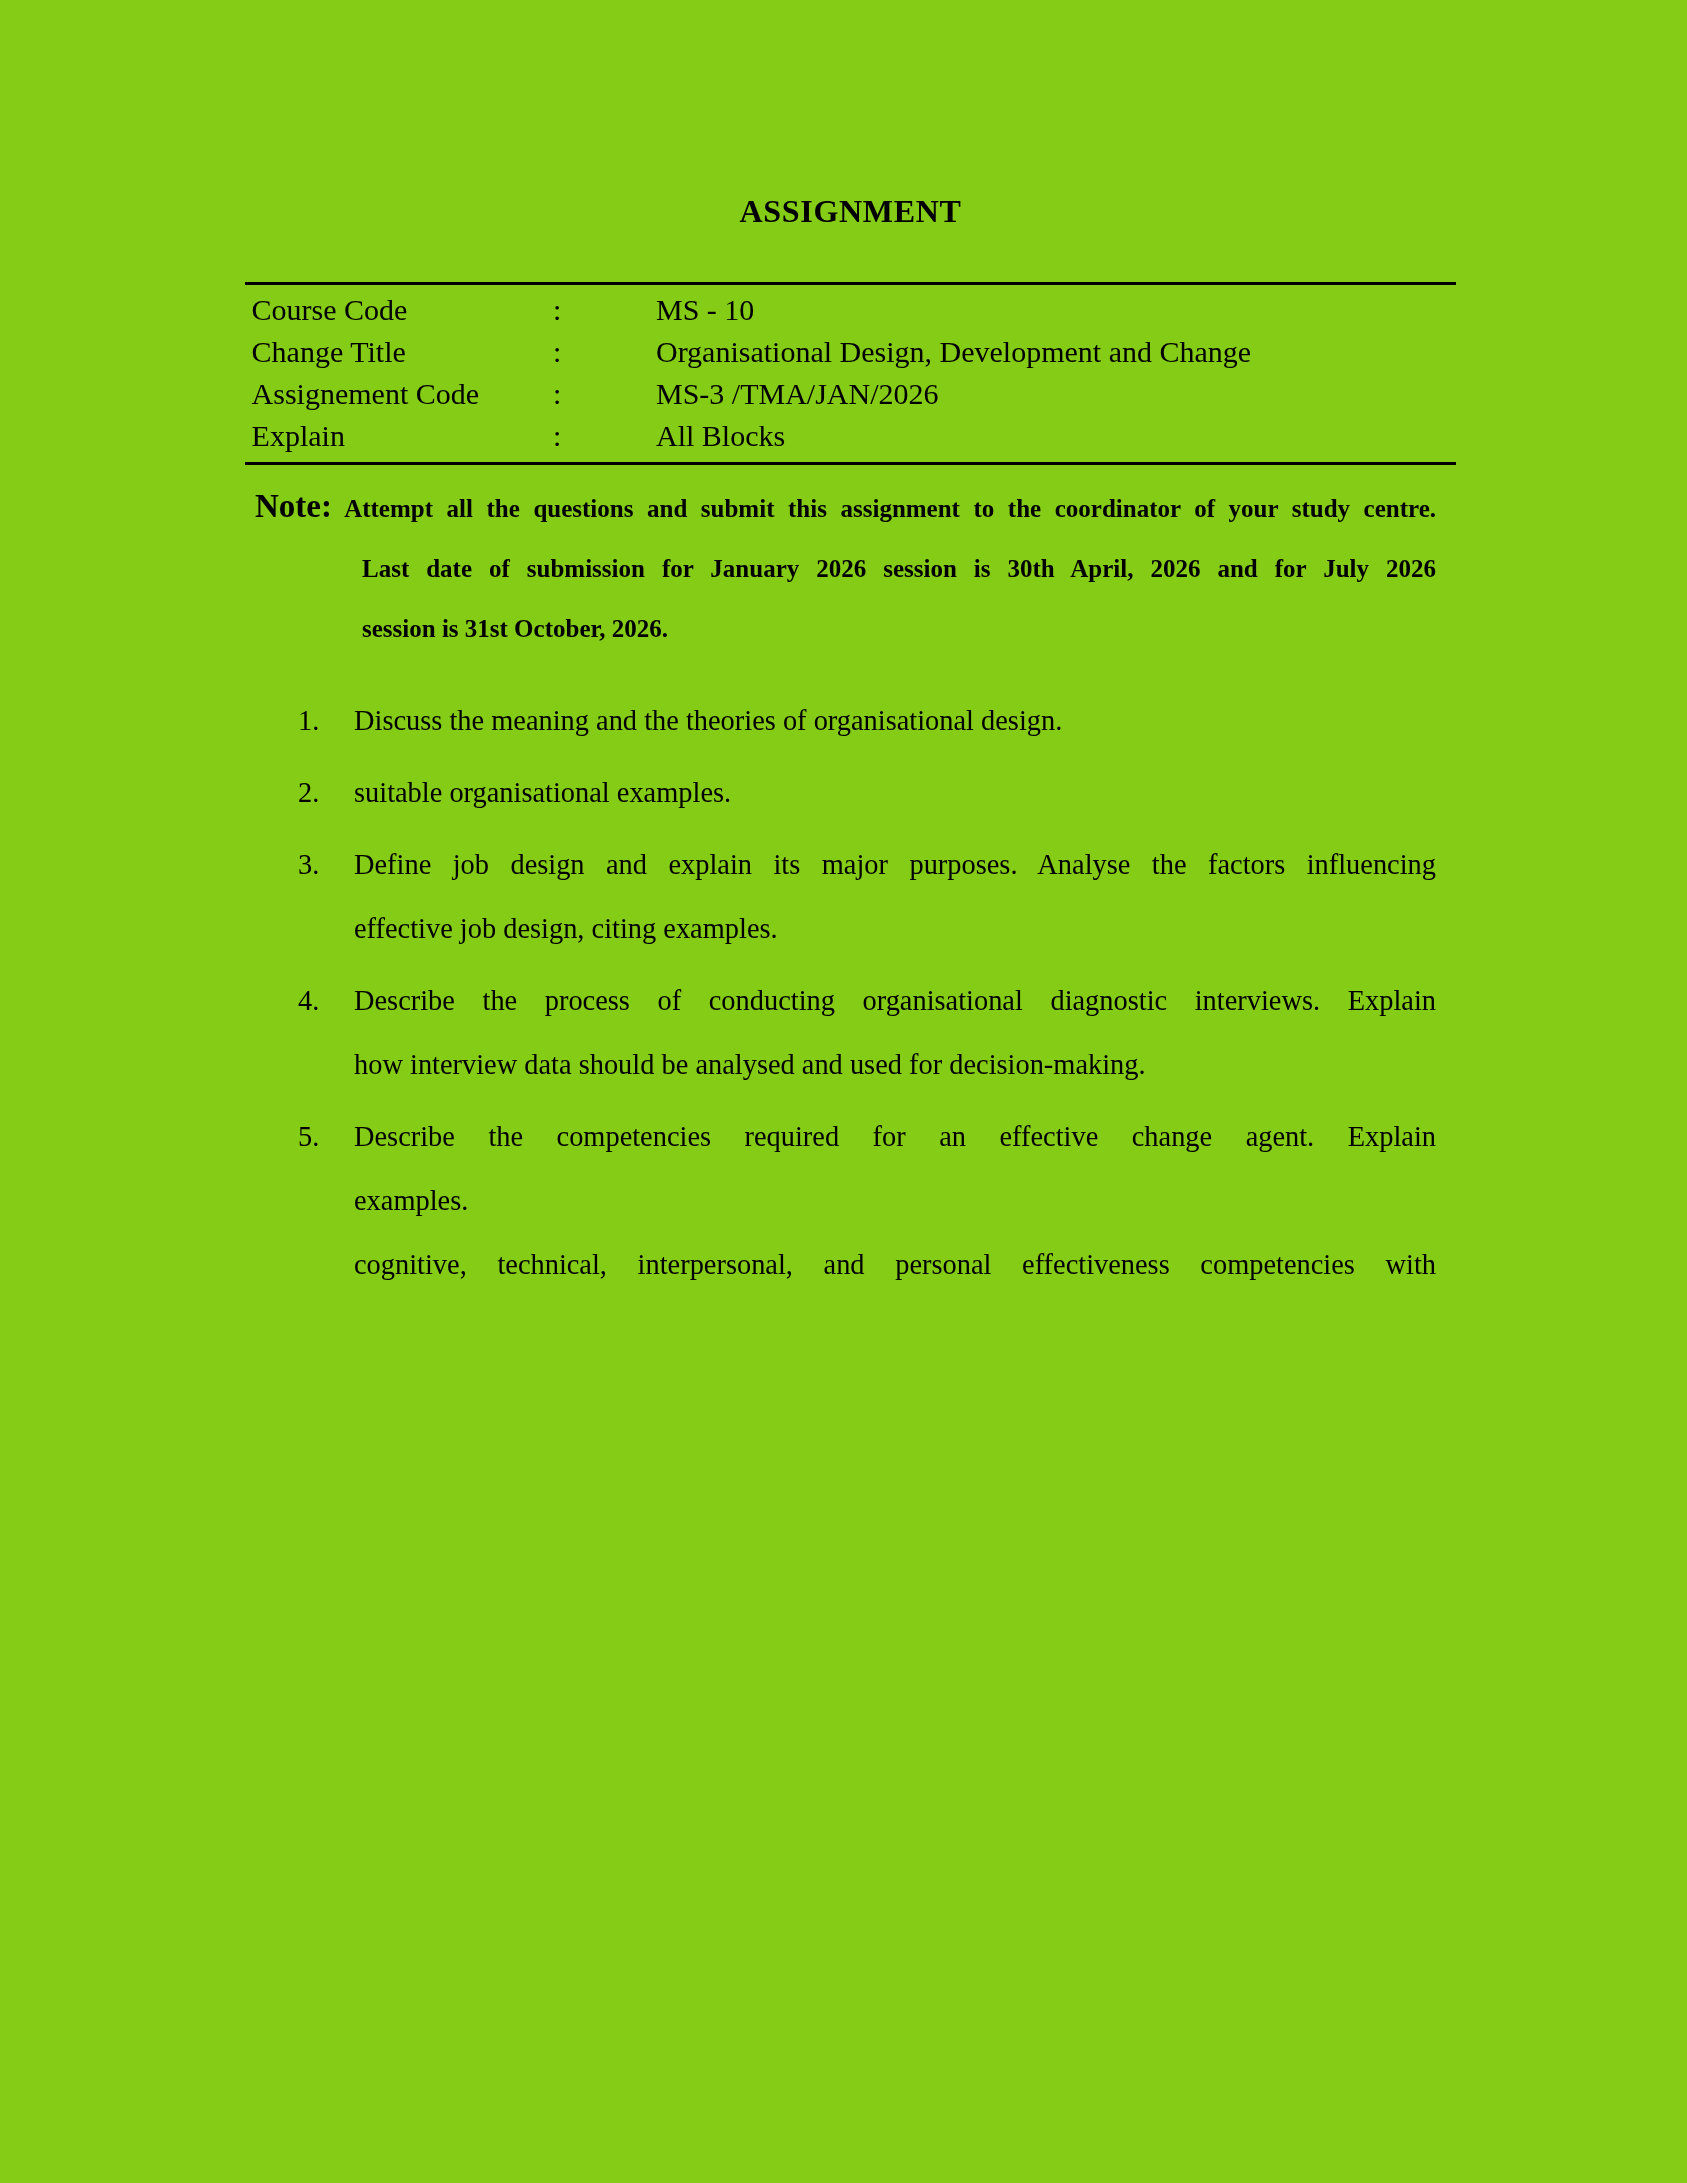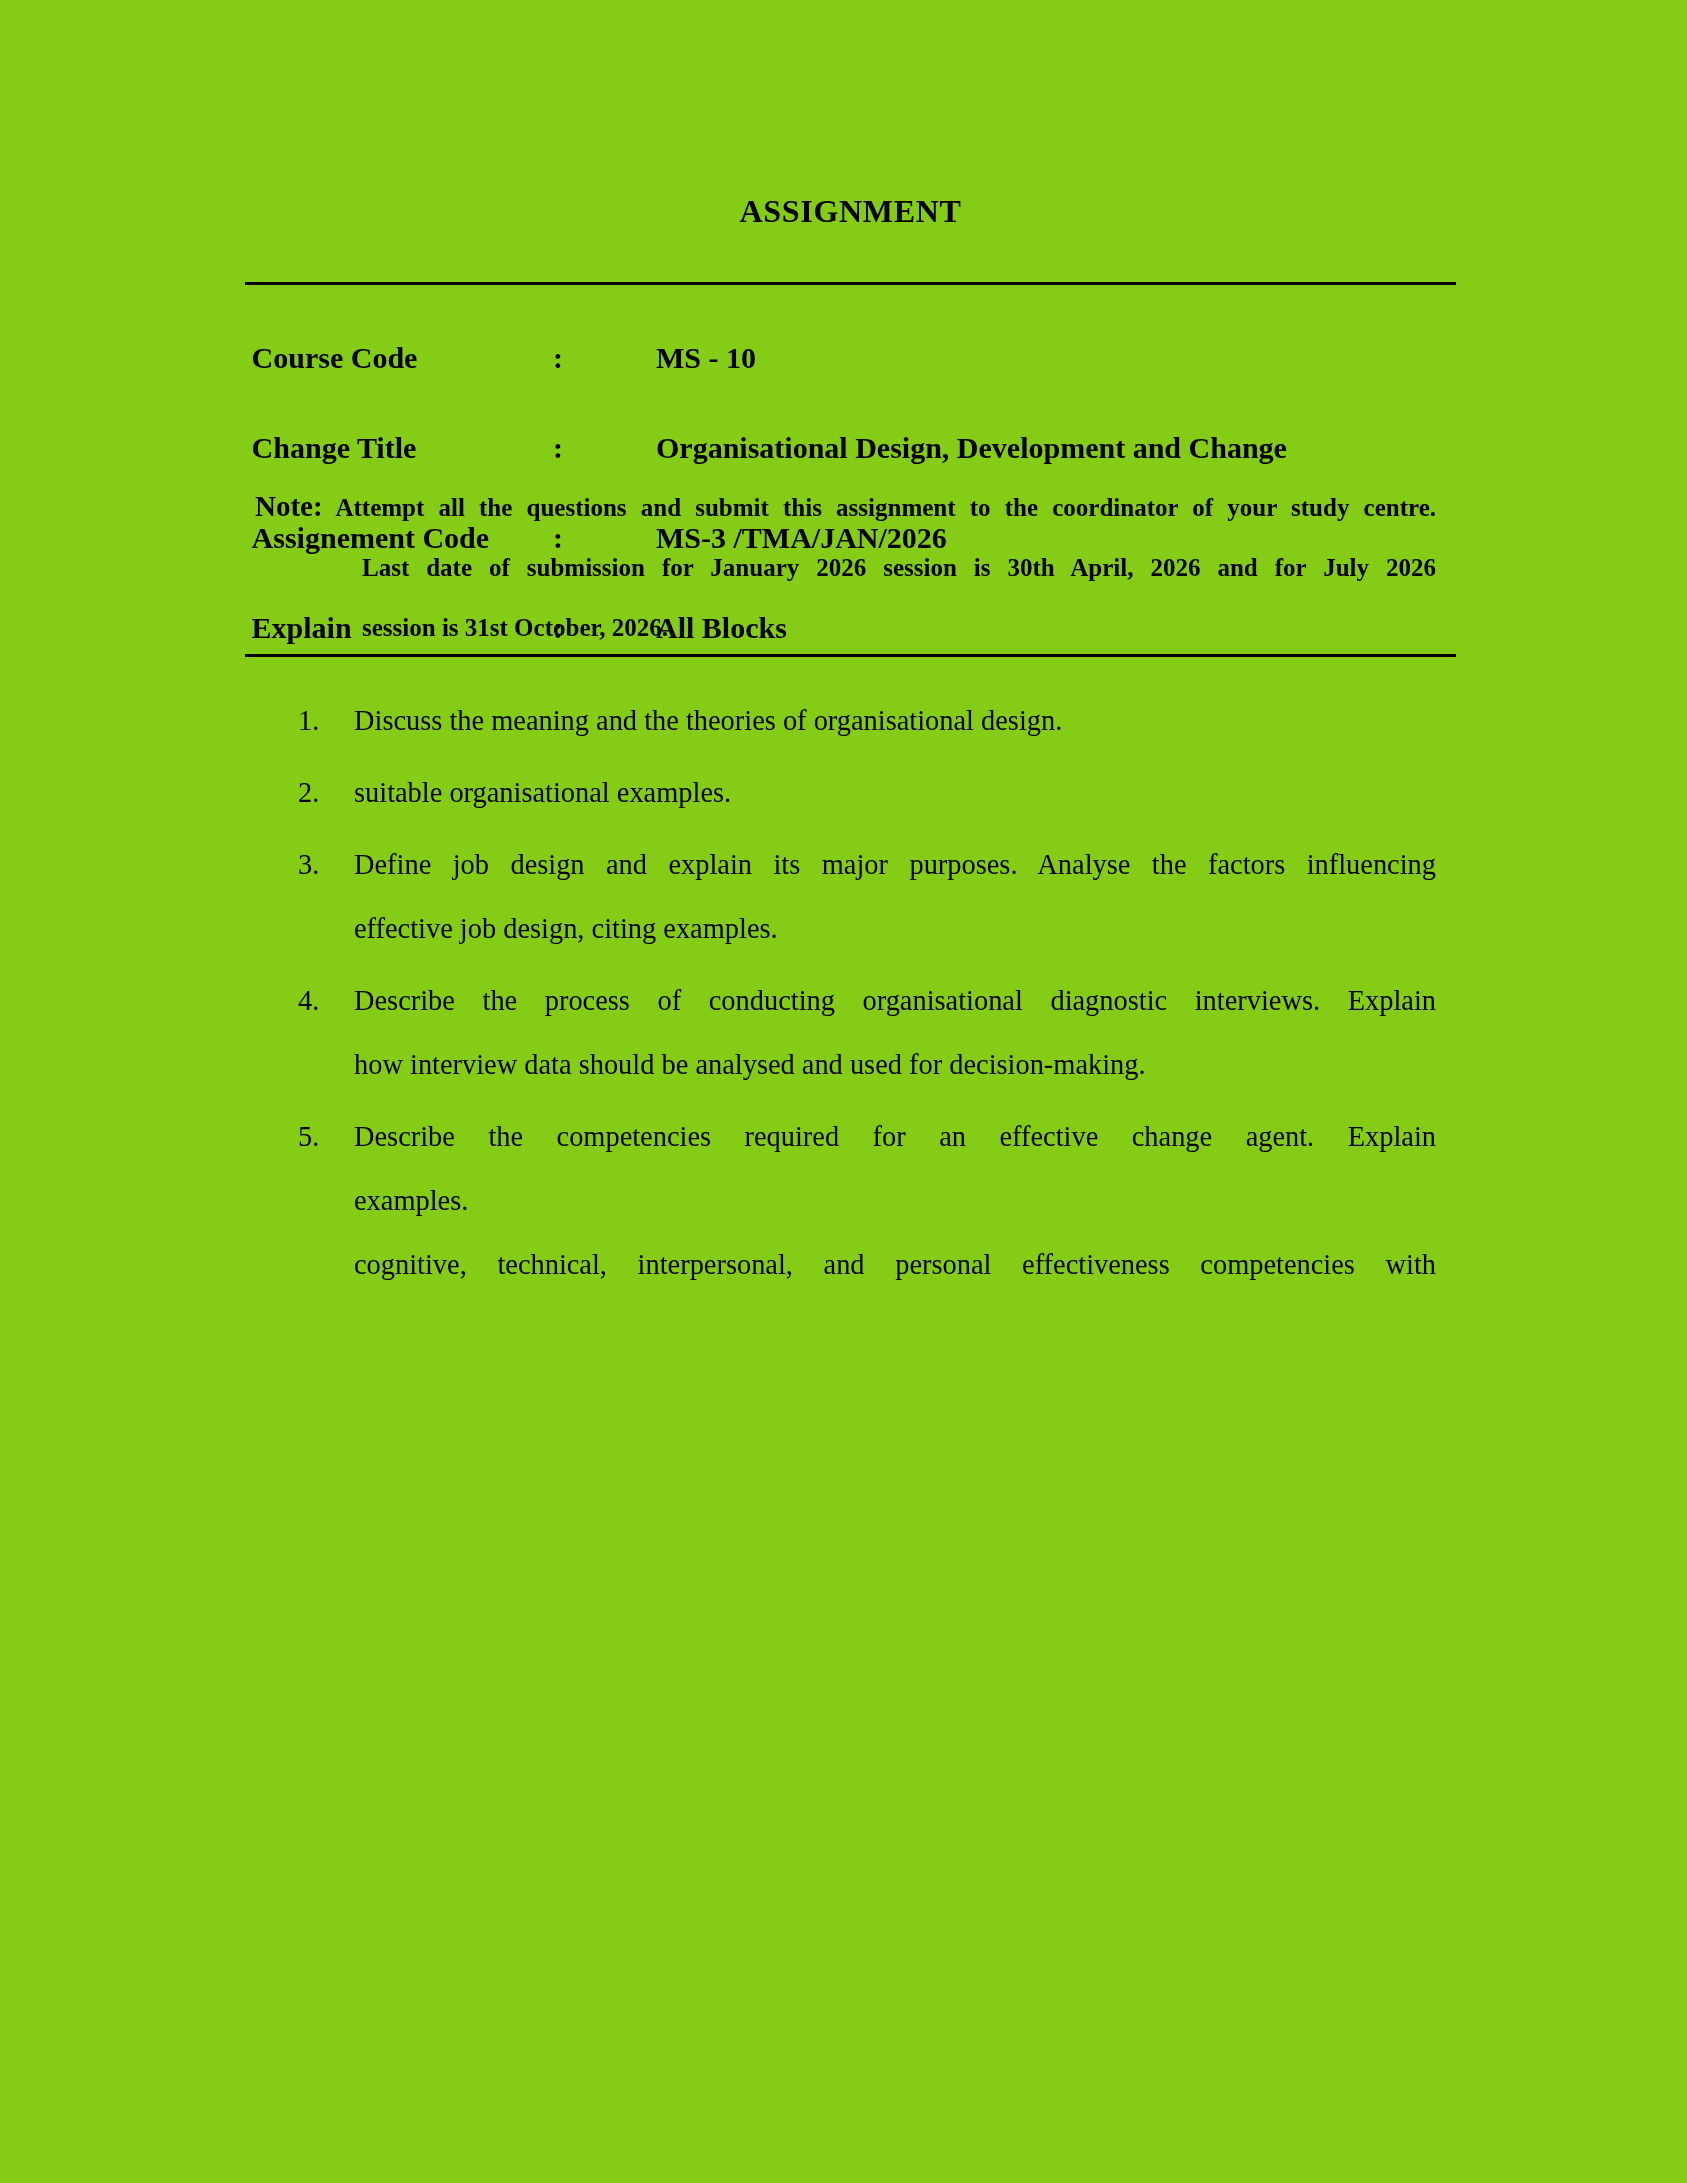--- a/index.html
+++ b/index.html
@@ -38,24 +38,23 @@
     top: 282px;
     width: 1211px;
     border-top: 3.3px solid #000;
     border-bottom: 3.3px solid #000;
     padding: 4px 0 5.3px 0;
     box-sizing: border-box;
   }
   .info-row {
     display: grid;
     grid-template-columns: 308px 103px 1fr;
-    font-weight: bold;
+    font-weight: normal;
     font-size: 30px;
     line-height: 42px;
-    margin-top: 48px;
   }
   .info-row .label { padding-left: 6.6px; }
 
   
   .note {
     position: absolute;
     left: 255px;
     top: 476px;
     width: 1181px;
     box-sizing: border-box;
@@ -67,21 +66,21 @@
   .note-line.first {
     text-indent: -107px;
     text-align: justify;
     text-align-last: justify;
   }
   .note-line.stretch {
     text-align: justify;
     text-align-last: justify;
   }
   .note-label {
-    font-size: 29px;
+    font-size: 33px;
   }
 
   
   .questions {
     position: absolute;
     left: 298px;
     top: 689px;
     width: 1138px;
     font-size: 28.4px;
     line-height: 64px;

